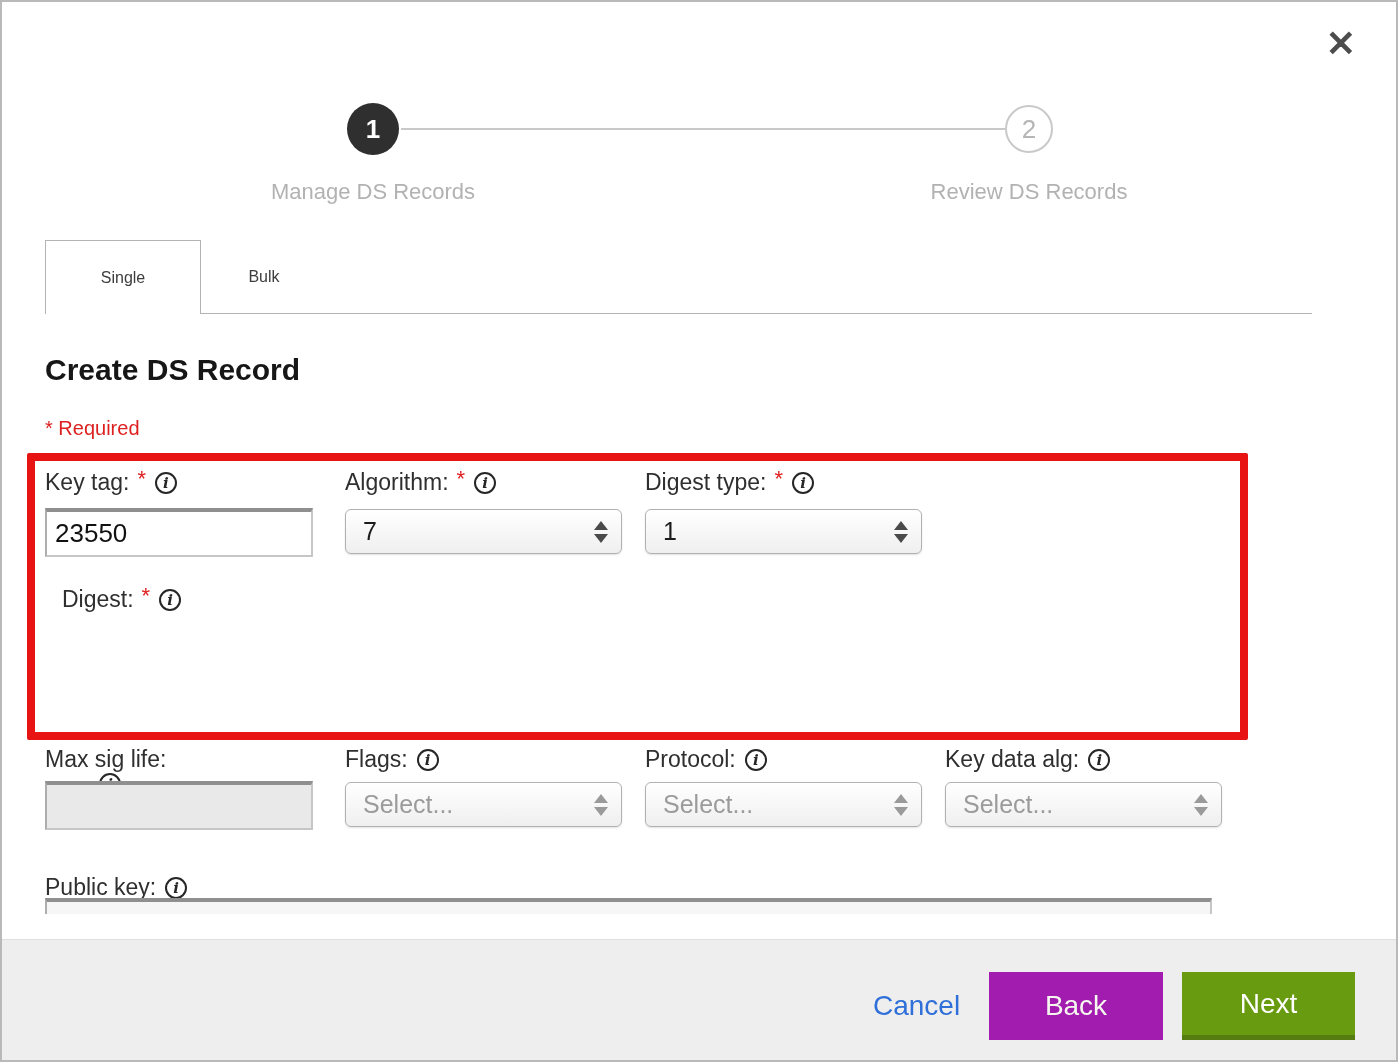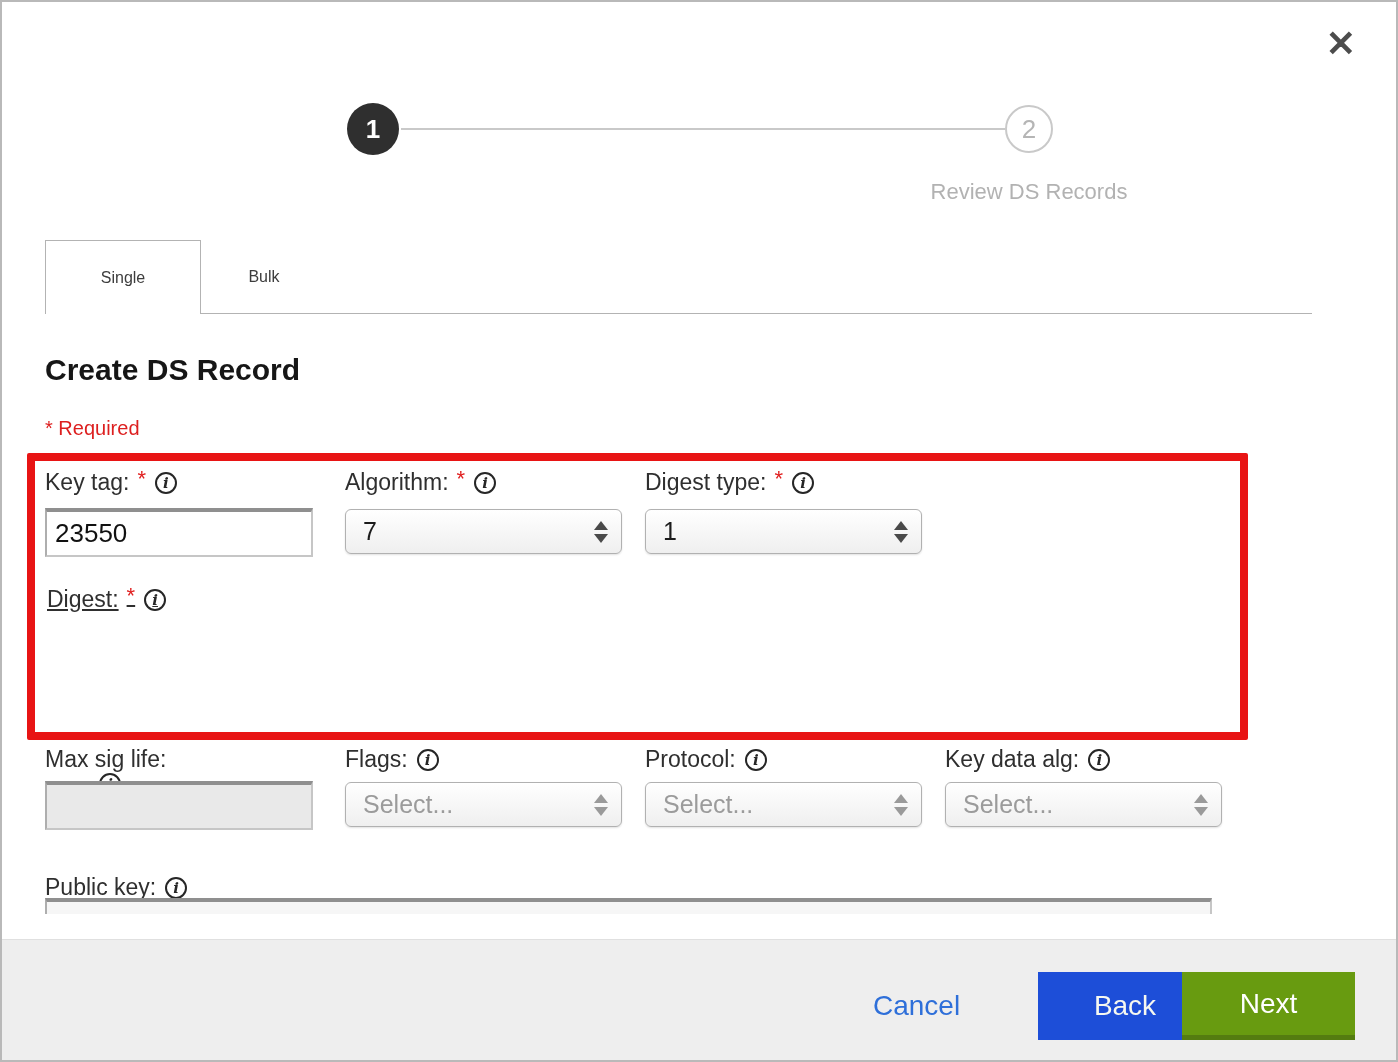--- a/index.html
+++ b/index.html
@@ -101,33 +101,34 @@
   .footer{
     position:absolute; left:0; right:0; bottom:0; height:120px;
     background:#eeeeee; border-top:1px solid #e0e0e0;
   }
   .cancel-link{ position:absolute; left:871px; top:988px; font-size:28px; color:#2e6fd9; cursor:pointer;}
   .btn{
     position:absolute; top:970px; height:68px; box-sizing:border-box;
     display:flex; align-items:center; justify-content:center;
     font-size:28px; cursor:pointer;
   }
-  .btn-back{ left:1036px; width:174px; background:#1d4ed8; color:#f6f8f0;}
+  .btn-back{ left:987px; width:174px; background:#a21caf; color:#f6f8f0;}
   .btn-next{ left:1180px; width:173px; background:#689b10; border-bottom:5px solid #547c10; color:#ffffff;}
 </style>
 </head>
 <body>
 
 <div class="page">
 
   <div class="close-btn">✕</div>
 
   <div class="step-circle step-1">1</div>
   <div class="step-line"></div>
   <div class="step-circle step-2">2</div>
+  <div class="step-label l1">Manage DS Records</div>
   <div class="step-label l2">Review DS Records</div>
 
   <div class="tab active">Single</div>
   <div class="tab inactive">Bulk</div>
   <div class="tab-line"></div>
 
   <div class="form-title">Create DS Record</div>
   <div class="required-note">* Required</div>
 
   <div class="highlight-box"></div>
@@ -157,21 +158,21 @@
       </span>
   </div>
   <div class="select" style="left:643px; top:507px;">
     <span class="val">1</span>
     <span class="spin">
         <i class="up"></i>
         <i class="dn"></i>
       </span>
   </div>
 
-  <div class="field-label" style="left:45px; top:584px;text-decoration:underline;">
+  <div class="field-label" style="left:60px; top:584px;">
     <span>Digest:</span>
     <span class="req">*</span>
     <span class="info-icon">i</span>
   </div>
 
   <div class="field-label" style="left:43px; top:744px;flex-direction:column;">
     <span>Max sig life:</span>
     <span class="info-icon">i</span>
   </div>
   <div class="field-label" style="left:343px; top:744px;">

